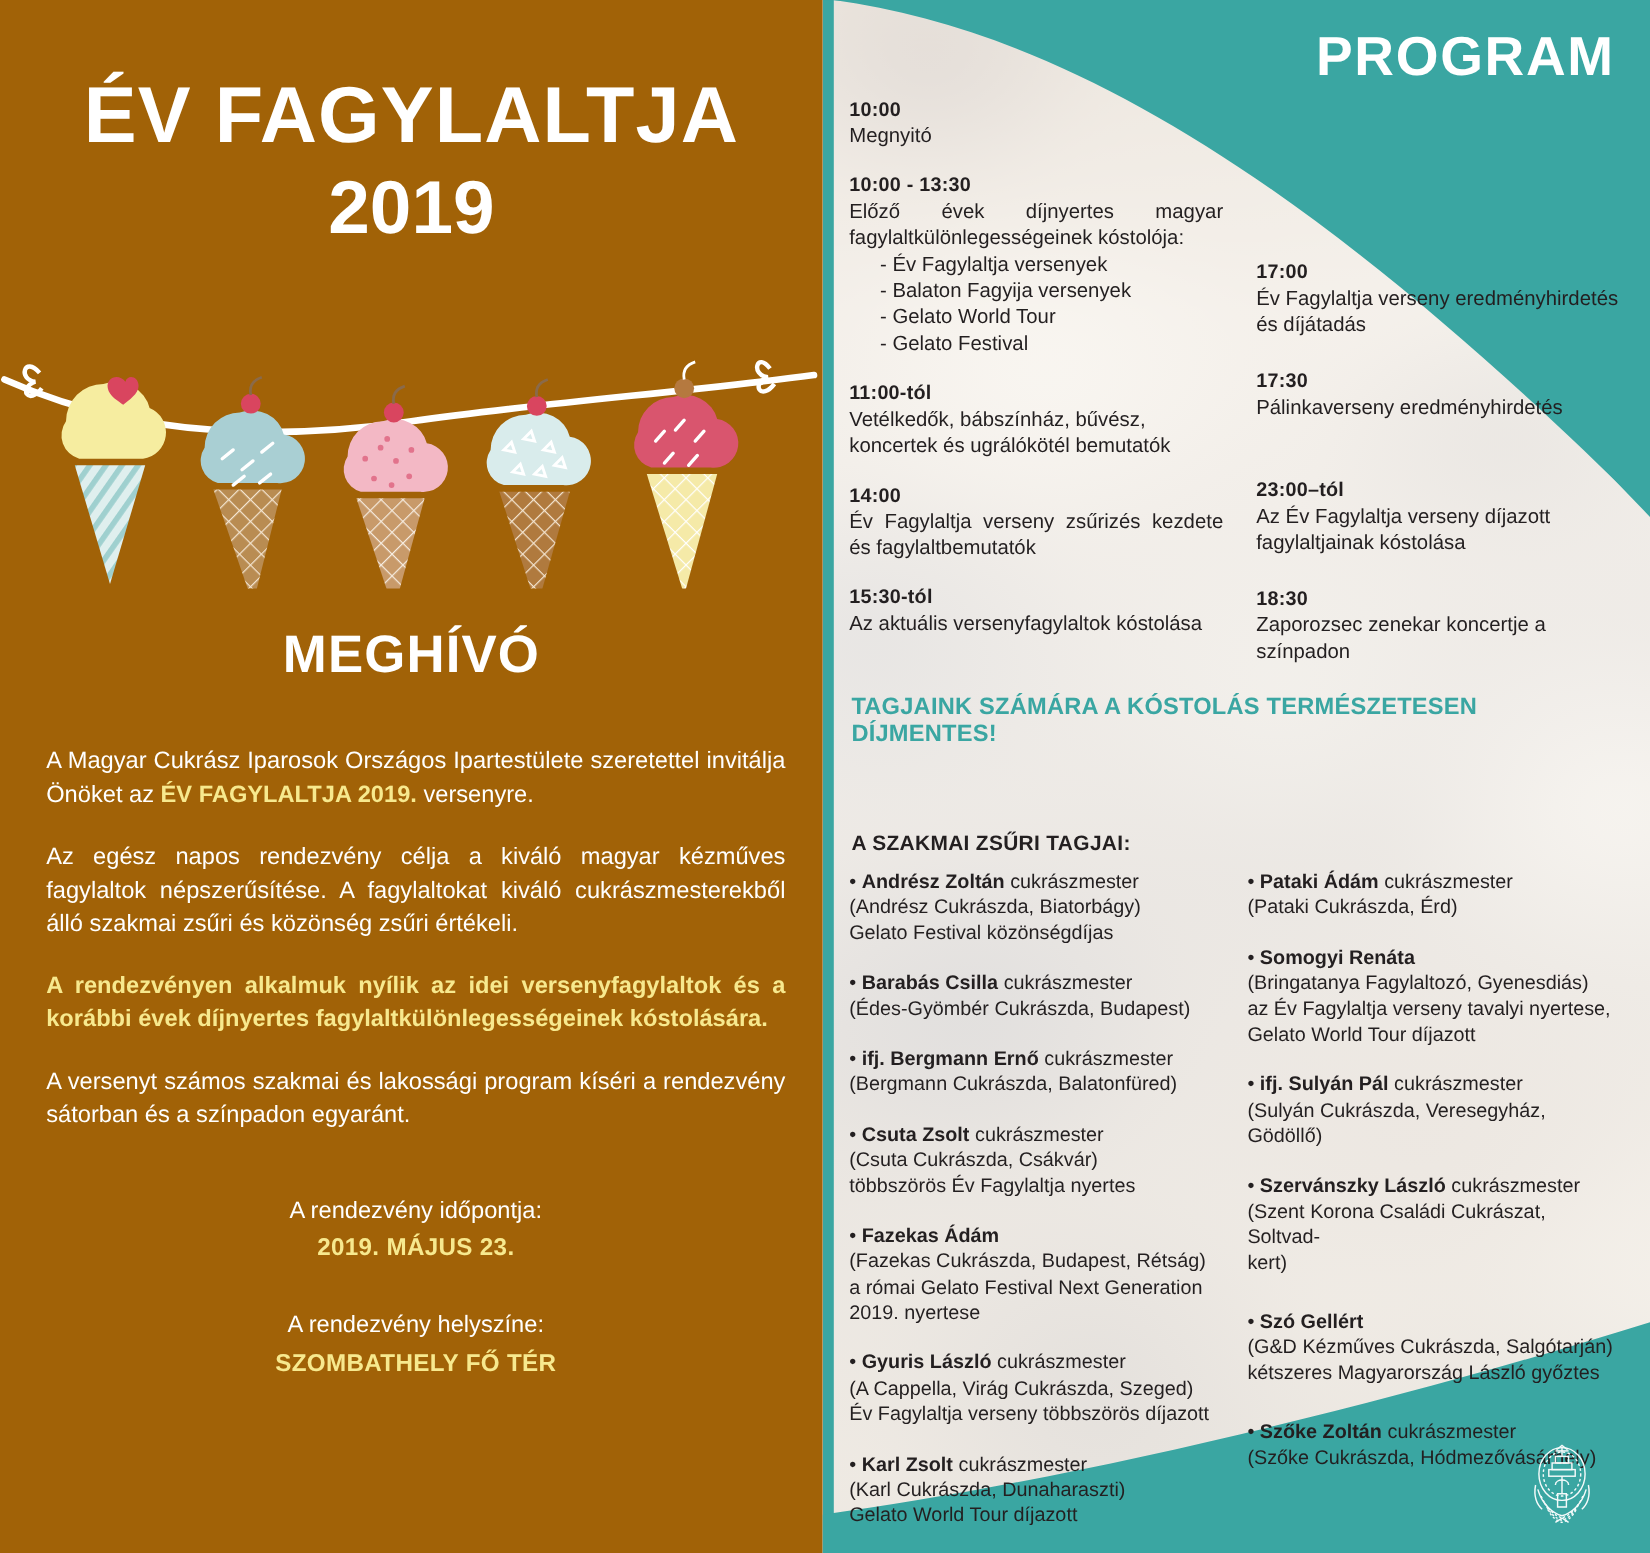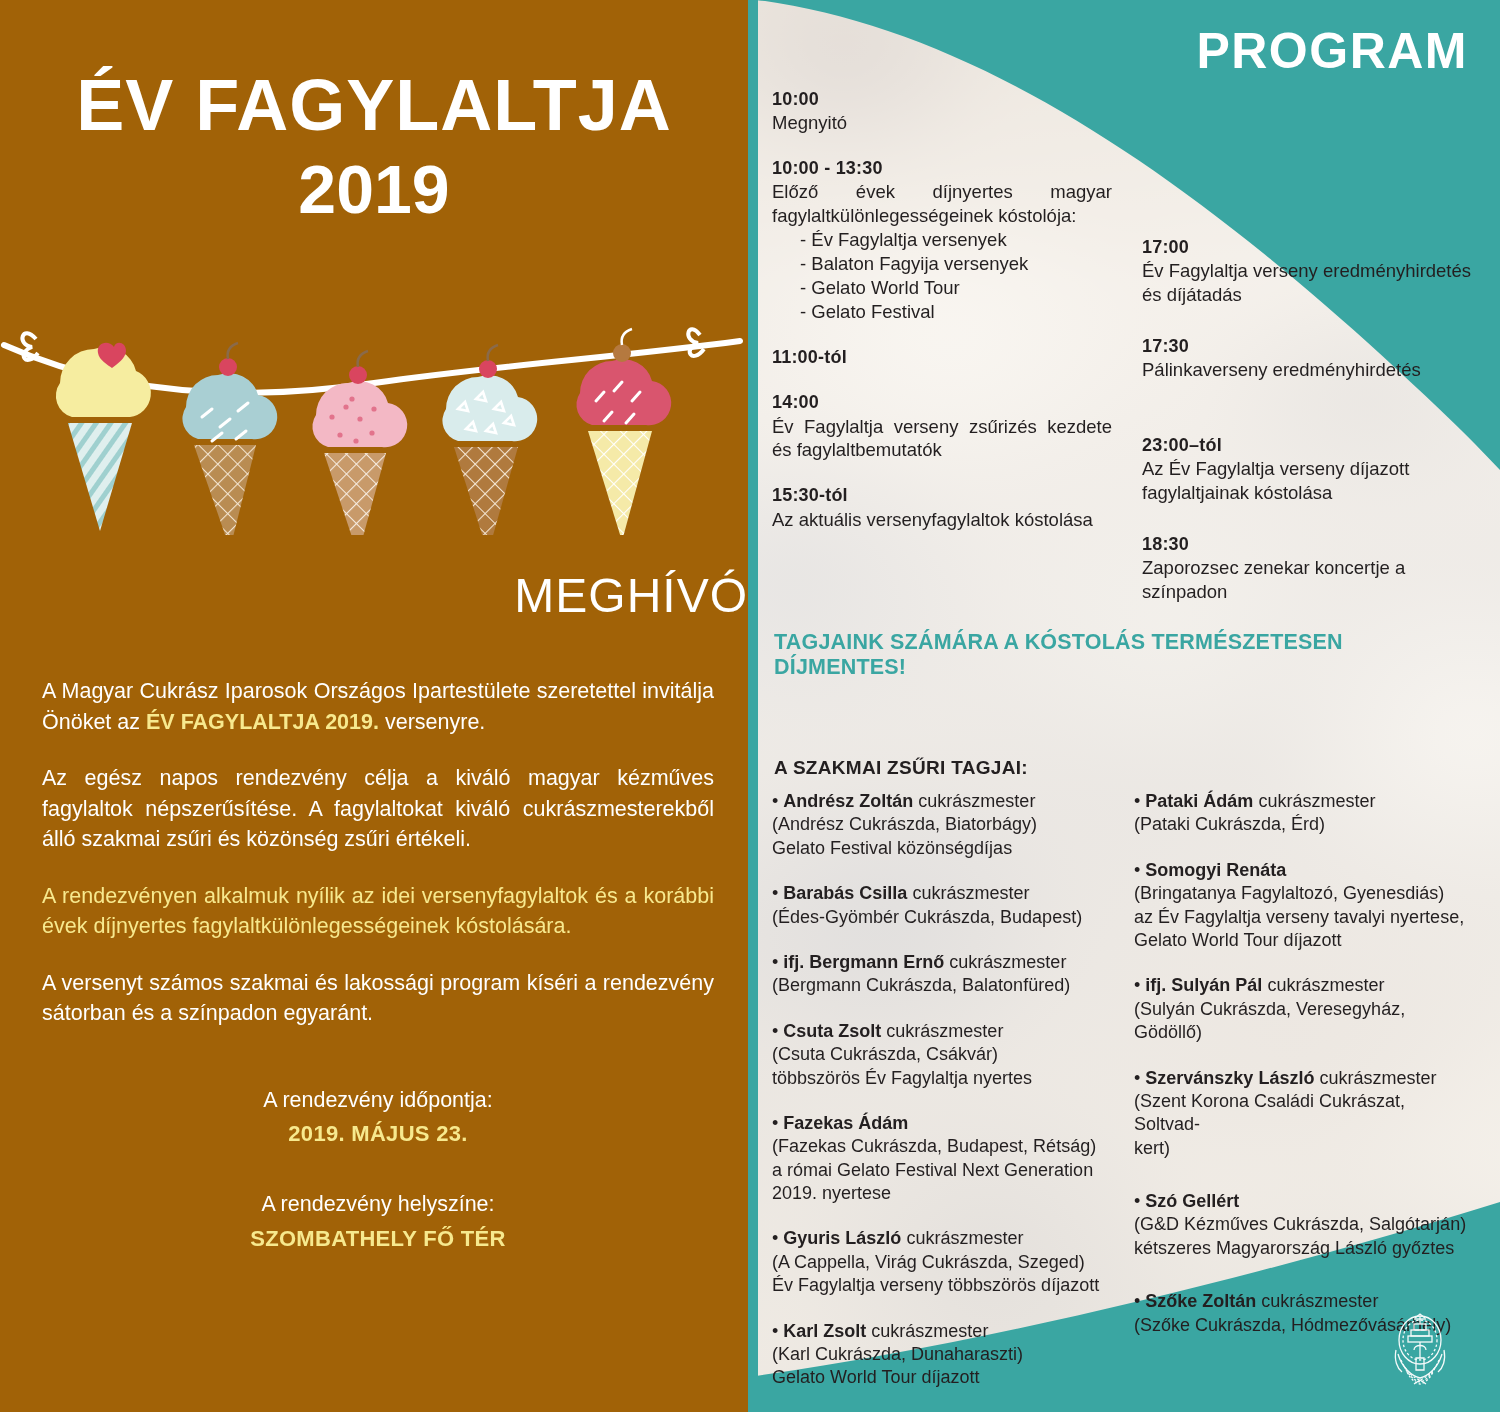--- a/index.html
+++ b/index.html
@@ -25,32 +25,32 @@
   .title-year{
     font-size:68px;font-weight:bold;color:#ffffff;line-height:1.15;margin:0;
     padding-top:6px;
   }
 
   
   .garland{position:absolute;left:0;top:305px;width:748px;height:230px;}
 
   
   .meghivo{
-    position:absolute;left:0;top:568px;width:748px;text-align:right;
-    font-size:48px;font-weight:normal;color:#ffffff;letter-spacing:1px;
+    position:absolute;left:0;top:568px;width:748px;text-align:center;
+    font-size:48px;font-weight:bold;color:#ffffff;letter-spacing:1px;
   }
 
   
   .left-body{
     position:absolute;left:42px;top:676px;width:672px;
     color:#ffffff;font-size:21.5px;line-height:1.42;
   }
   .left-body p{margin:0 0 26px 0;text-align:justify;}
   .hl{color:#f7e98e;font-weight:bold;}
-  .para-accent{color:#f7e98e;font-weight:normal;}
+  .para-accent{color:#f7e98e;font-weight:bold;}
 
   .centered-blk{text-align:center;margin:0;}
   .centered-blk .lbl{display:block;color:#ffffff;font-size:21.5px;margin-bottom:3px;}
   .centered-blk .val{display:block;color:#f7e98e;font-weight:bold;font-size:22px;letter-spacing:.3px;}
   .spacer-lg{height:40px;}
   .spacer-md{height:30px;}
   .closing{text-align:center;color:#ffffff;font-size:21.5px;}
 
   
   .right-panel{
@@ -310,20 +310,21 @@
           <div class="prog-item">
             <div class="prog-time">10:00 - 13:30</div>
             <div class="prog-desc">Előző évek díjnyertes magyar fagylaltkülönlegességeinek kóstolója:</div>
             <div class="prog-sub">- Év Fagylaltja versenyek</div>
             <div class="prog-sub">- Balaton Fagyija versenyek</div>
             <div class="prog-sub">- Gelato World Tour</div>
             <div class="prog-sub">- Gelato Festival</div>
           </div>
           <div class="prog-item">
             <div class="prog-time">11:00-tól</div>
+            <div class="prog-desc nojust">Vetélkedők, bábszínház, bűvész, koncertek és ugrálókötél bemutatók</div>
           </div>
           <div class="prog-item">
             <div class="prog-time">14:00</div>
             <div class="prog-desc">Év Fagylaltja verseny zsűrizés kezdete és fagylaltbemutatók</div>
           </div>
           <div class="prog-item">
             <div class="prog-time">15:30-tól</div>
             <div class="prog-desc nojust">Az aktuális versenyfagylaltok kóstolása</div>
           </div>
         </div>

